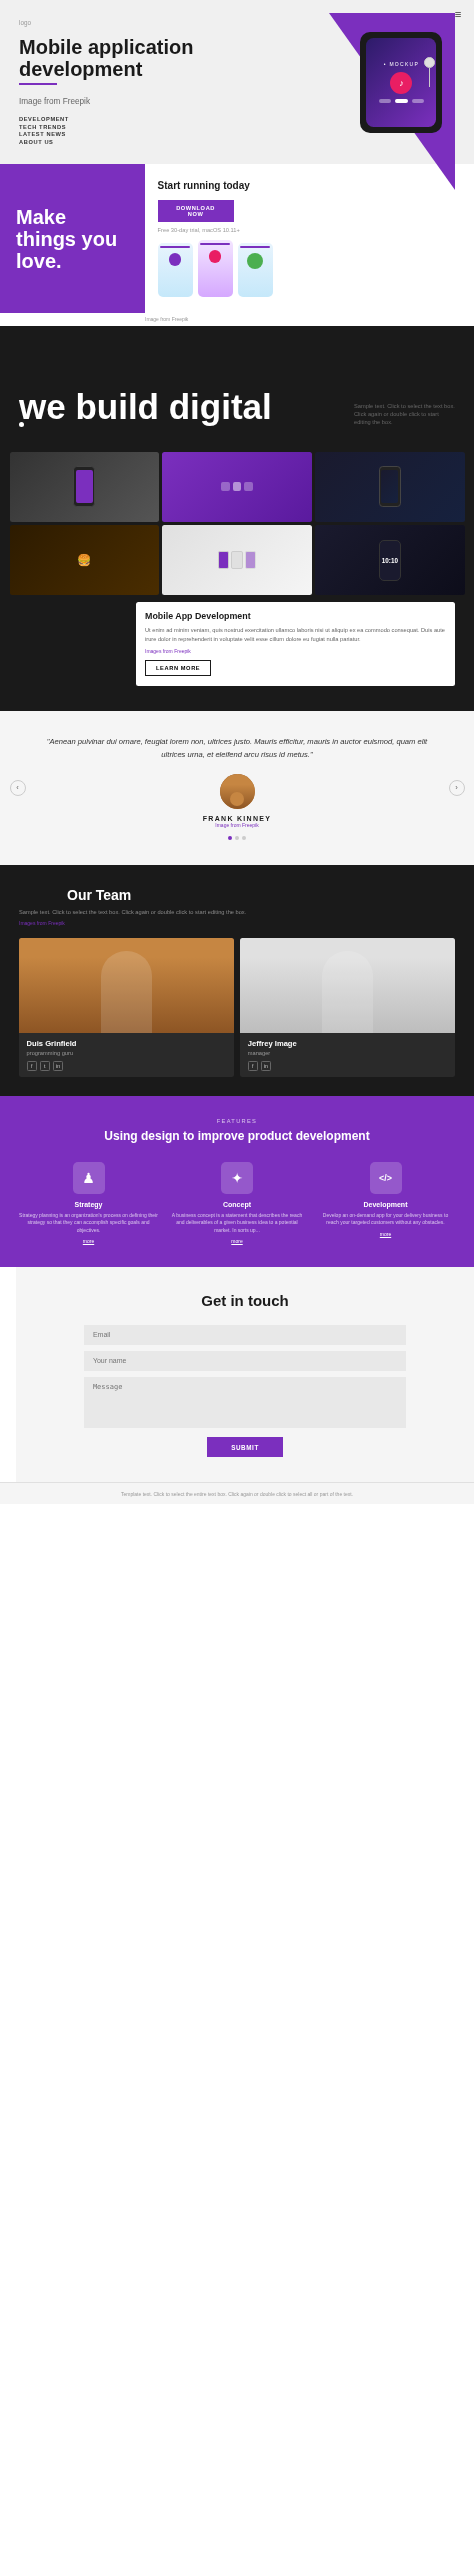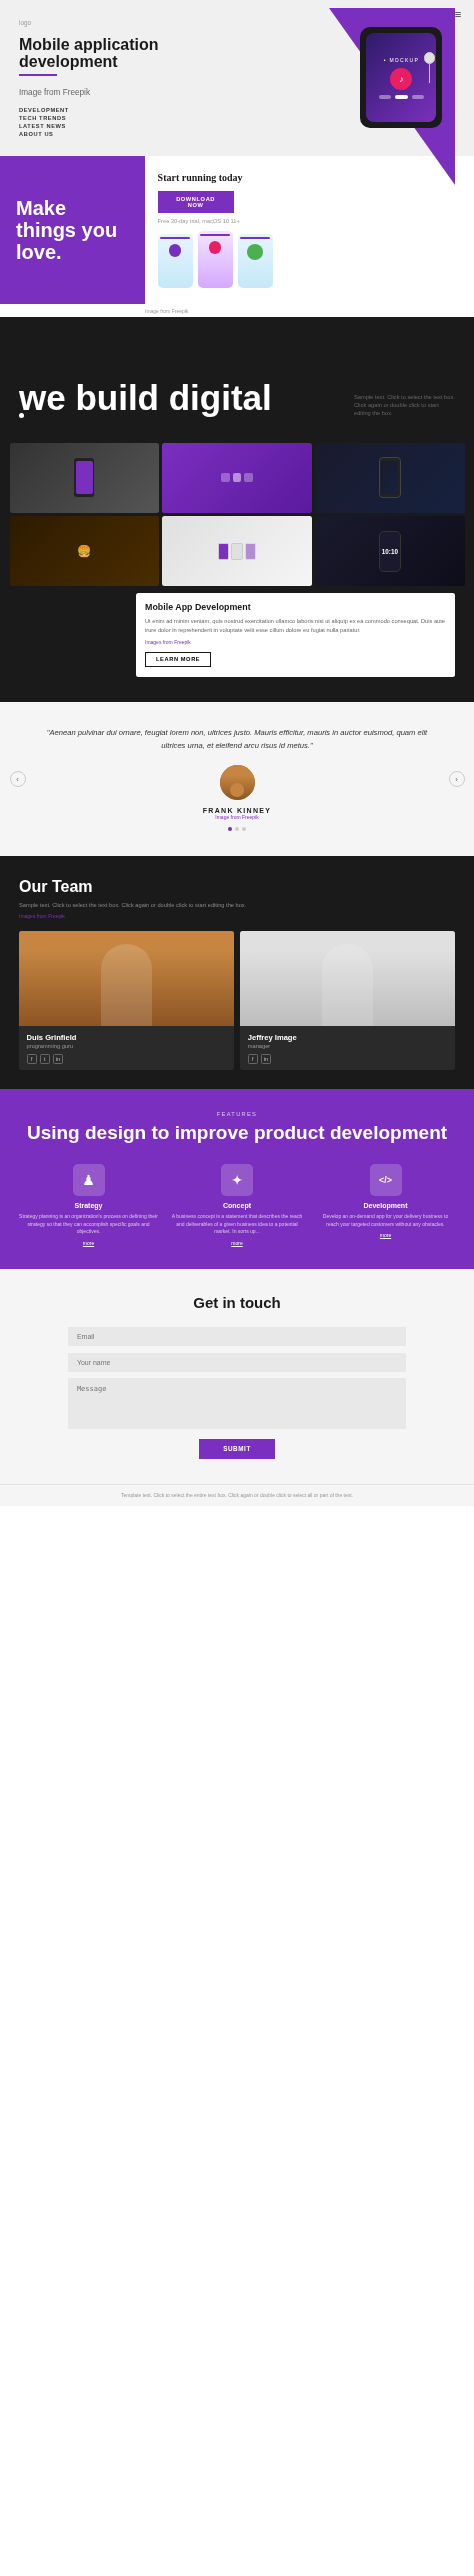--- a/index.html
+++ b/index.html
@@ -14,21 +14,21 @@
       position: relative;
       min-height: 139px;
     }
     .hero-left { flex: 1; }
     .hero-logo {
       font-size: 6.3px;
       color: #999;
       margin-bottom: 9.5px;
     }
     .hero-title {
-      font-size: 16px;
+      font-size: 20px;
       font-weight: 900;
       color: #1a1a1a;
       line-height: 1.1;
       margin-bottom: 3.2px;
     }
     .hero-subtitle {
       font-size: 8.2px;
       color: #666;
       margin-bottom: 9.5px;
     }
@@ -168,21 +168,20 @@
       background: #fff;
       padding: 16px 12.6px;
       display: flex;
       flex-direction: column;
     }
     .start-running-title {
       font-size: 10px;
       font-weight: 700;
       color: #1a1a1a;
       margin-bottom: 3.2px;
-      font-family: Liberation Serif, serif;
     }
     .download-btn {
       background: #7b2fbe;
       color: #fff;
       border: none;
       padding: 5px 10px;
       font-size: 5.7px;
       font-weight: bold;
       letter-spacing: 0.6px;
       cursor: pointer;
@@ -395,21 +394,21 @@
       cursor: pointer;
       font-size: 7.6px;
       color: #666;
     }
 
     
     .team-section {
       background: #1a1a1a;
       padding: 22px 19px 19px 19px;
     }
-    .team-title { font-size: 16px; font-weight: 700; color: #fff; margin-bottom: 5px; }
+    .team-title { font-size: 14px; font-weight: 700; color: #fff; margin-bottom: 5px; margin-left: 48px; }
     .team-sample { font-size: 5.7px; color: #888; line-height: 1.5; margin-bottom: 3.2px; }
     .team-images-from { font-size: 5px; color: #7b2fbe; margin-bottom: 12.6px; }
     .team-grid { display: flex; gap: 6.3px; }
     .team-card {
       flex: 1;
       background: #2a2a2a;
       border-radius: 2.5px;
       overflow: hidden;
     }
     .team-card-img {
@@ -455,21 +454,21 @@
       padding: 22px 19px;
       text-align: center;
     }
     .features-label {
       font-size: 5.7px;
       letter-spacing: 1.3px;
       color: rgba(255,255,255,0.7);
       margin-bottom: 5px;
     }
     .features-title {
-      font-size: 19px;
+      font-size: 12px;
       font-weight: 700;
       color: #fff;
       line-height: 1.2;
       margin-bottom: 19px;
     }
     .features-grid { display: flex; gap: 9.5px; }
     .feature-item { flex: 1; text-align: center; }
     .feature-icon-wrap {
       width: 32px;
       height: 32px;
@@ -483,20 +482,21 @@
     .feature-icon { font-size: 14px; color: #fff; }
     .feature-name { font-size: 7px; font-weight: 700; color: #fff; margin-bottom: 3.8px; }
     .feature-desc { font-size: 5px; color: rgba(255,255,255,0.7); line-height: 1.5; }
     .feature-link { font-size: 5px; color: #fff; margin-top: 3.2px; text-decoration: underline; }
 
     
     .contact-section {
       background: #f5f5f5;
       padding: 25px 68px;
       text-align: center;
+      margin-left: 16px;
     }
     .contact-title { font-size: 15px; font-weight: 700; color: #1a1a1a; margin-bottom: 16px; }
     .contact-form { display: flex; flex-direction: column; gap: 6.3px; }
     .contact-input {
       background: #e8e8e8;
       border: none;
       padding: 6.3px 8.9px;
       font-size: 7px;
       color: #333;
       outline: none;

